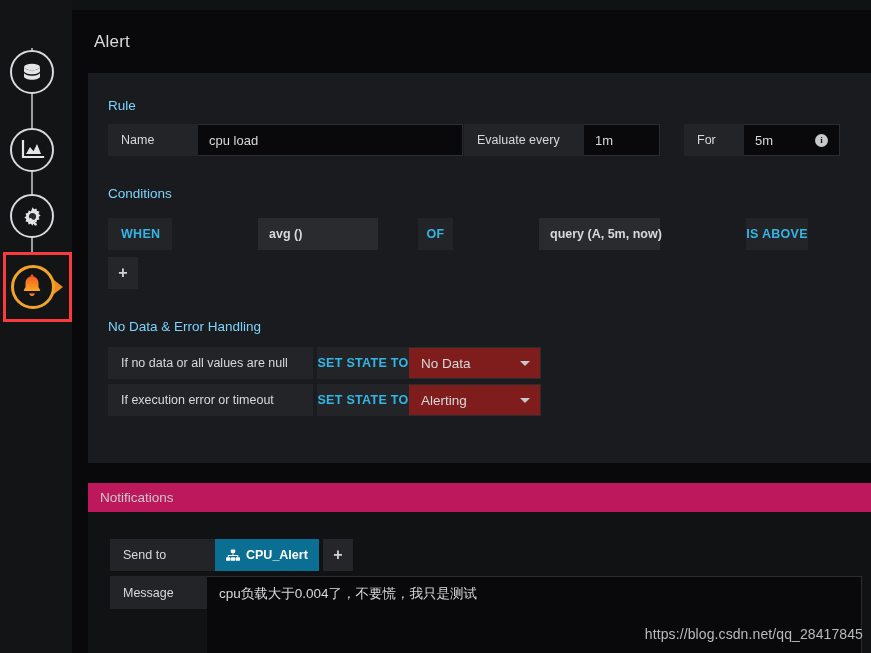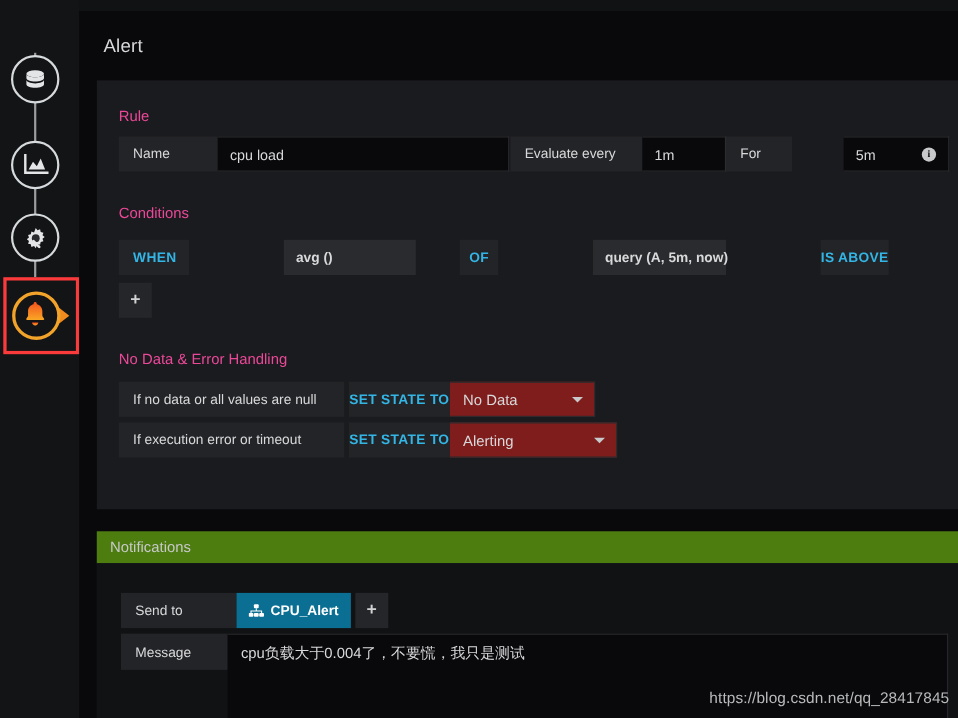--- a/index.html
+++ b/index.html
@@ -65,21 +65,21 @@
     position: absolute; left: 22px; top: 22px;
     font-size: 17px; color: #d8d9da; letter-spacing: .2px;
   }
   #alert-card {
     position: absolute; left: 16px; top: 63px;
     width: 783px; height: 390px;
     background: #1a1b1e;
   }
 
   .section-label {
-    position: absolute; font-size: 13.5px; color: #ec4899;
+    position: absolute; font-size: 13.5px; color: #7dd3fc;
   }
 
   
   .fr { position: absolute; height: 32px; display: flex; align-items: stretch; }
   .lbl {
     display: flex; align-items: center; padding: 0 13px;
     background: #232427; color: #d8d9da;
     font-size: 12.5px; font-weight: normal; white-space: nowrap;
   }
   .lbl.kw { color: #33b5e5; font-weight: bold; letter-spacing: .3px; }
@@ -116,21 +116,21 @@
     font-family:"Liberation Serif", serif;
   }
 
   
   #notif-card {
     position: absolute; left: 16px; top: 473px;
     width: 783px; height: 180px; background: #1a1b1e;
   }
   #notif-header {
     position:absolute; left:0; top:0; width:783px; height:29px;
-    background:#4d7c0f; display:flex; align-items:center; padding-left:12px;
+    background:#be185d; display:flex; align-items:center; padding-left:12px;
     color:#c7c9ca; font-size:13.5px;
   }
   #notif-body { position:absolute; left:0; top:29px; width:783px; height:151px; background:#111214;}
   .badge {
     display:flex; align-items:center; gap:6px;
     background:#0b6e93; color:#fff; font-size:12.5px; font-weight:bold;
     padding: 0 11px; height:32px;
   }
   .msgbox {
     background:#09090b; border:1px solid #2b2c2f; border-left:none;
@@ -208,21 +208,21 @@
       <div class="fr" style="left:20px; top:51px;">
         <div class="lbl" style="width:90px;">Name</div>
         <div class="val" style="width:265px;">cpu load</div>
       </div>
 
       <div class="fr" style="left:376px; top:51px;">
         <div class="lbl" style="width:120px;">Evaluate every</div>
         <div class="val" style="width:76px;">1m</div>
       </div>
 
-      <div class="fr" style="left:572px; top:51px;gap:47px;">
+      <div class="fr" style="left:596px; top:51px;">
         <div class="lbl" style="width:60px;">For</div>
         <div class="val" style="width:96px; justify-content:space-between;">
           <span>5m</span>
           <span class="info">i</span>
         </div>
       </div>
 
       <div class="section-label" style="left:20px; top:113px;">Conditions</div>
 
       <div class="fr" style="left:20px; top:145px;gap:40px;">
@@ -254,21 +254,21 @@
         <div class="select" style="width:132px;">
           <span>No Data</span>
           <span class="caret"></span>
         </div>
       </div>
 
       <div class="fr" style="left:20px; top:311px;">
         <div class="lbl" style="width:205px;">If execution error or timeout</div>
         <div class="gap" style="width:4px;"></div>
         <div class="lbl kw" style="width:92px; justify-content:center; padding:0;">SET STATE TO</div>
-        <div class="select" style="width:152px;">
+        <div class="select" style="width:132px;">
           <span>Alerting</span>
           <span class="caret"></span>
         </div>
       </div>
 
     </div>
 
     <div id="notif-card">
       <div id="notif-header">Notifications</div>
 

